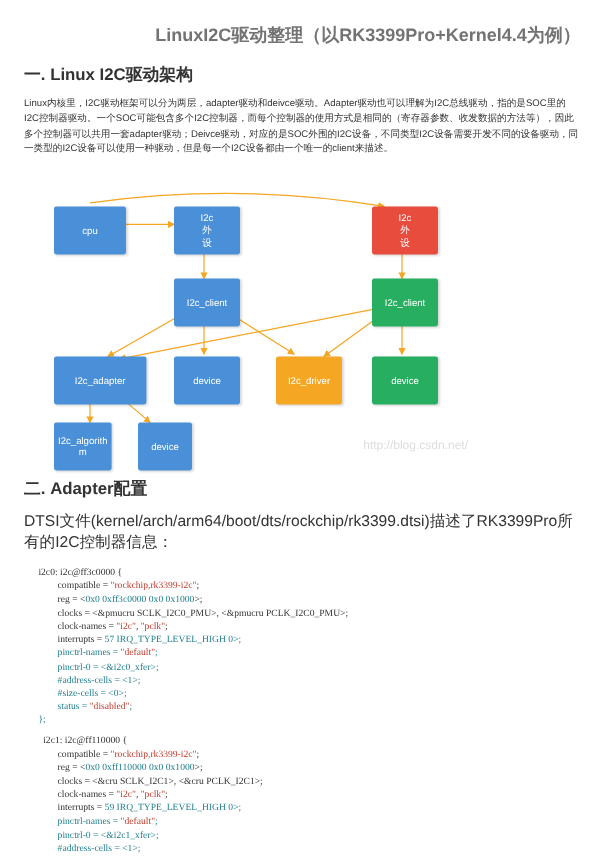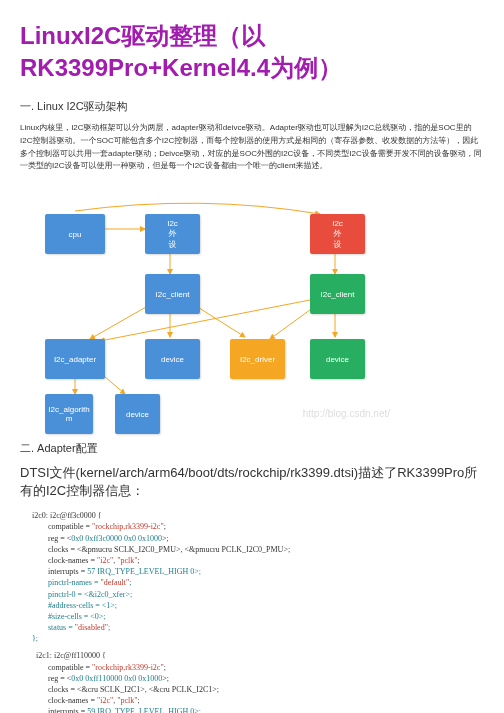--- a/index.html
+++ b/index.html
@@ -6,29 +6,29 @@
     margin: 0;
     padding: 15px 20px;
     font-family: Arial, "Microsoft YaHei", sans-serif;
     background: #fff;
     width: 504px;
     box-sizing: border-box;
     font-size: 8px;
     color: #333;
   }
   h1 {
-    text-align: left;
-    font-size: 24px;
+    text-align: right;
+    font-size: 15px;
     font-weight: bold;
     margin: 5px 0 15px;
-    color: #a21caf;
+    color: #737373;
   }
   h2 {
-    font-size: 11px;
-    font-weight: normal;
+    font-size: 14px;
+    font-weight: bold;
     margin: 12px 0 8px;
     color: #333;
   }
   .para {
     font-size: 8px;
     line-height: 1.6;
     margin: 6px 0 26px;
     color: #333;
   }
   .diagram {
@@ -125,21 +125,21 @@
     <line x1="70" y1="165" x2="105" y2="195" stroke="#f5a623" stroke-width="1" marker-end="url(#ah)"></line>
   </svg>
 
   <div class="box blue" style="left:25px; top:15px; width:60px; height:30px;">cpu</div>
   <div class="box blue" style="left:125px; top:15px; width:55px; height:30px;">I2c外设</div>
   <div class="box red" style="left:290px; top:15px; width:55px; height:30px;">I2c外设</div>
 
   <div class="box blue" style="left:125px; top:75px; width:55px; height:25px;">I2c_client</div>
   <div class="box green" style="left:290px; top:75px; width:55px; height:25px;">I2c_client</div>
 
-  <div class="box blue" style="left:25px; top:140px; width:60px; height:25px;">I2c_adapter</div>
+  <div class="box blue" style="left:25px; top:140px; width:77px; height:25px;">I2c_adapter</div>
   <div class="box blue" style="left:125px; top:140px; width:55px; height:25px;">device</div>
   <div class="box orange" style="left:210px; top:140px; width:55px; height:25px;">I2c_driver</div>
   <div class="box green" style="left:290px; top:140px; width:55px; height:25px;">device</div>
 
   <div class="box blue" style="left:25px; top:195px; width:48px; height:30px; white-space:pre-line;">I2c_algorith
 m</div>
   <div class="box blue" style="left:95px; top:195px; width:45px; height:30px;">device</div>
 
   <div class="watermark">http://blog.csdn.net/</div>
 </div>

